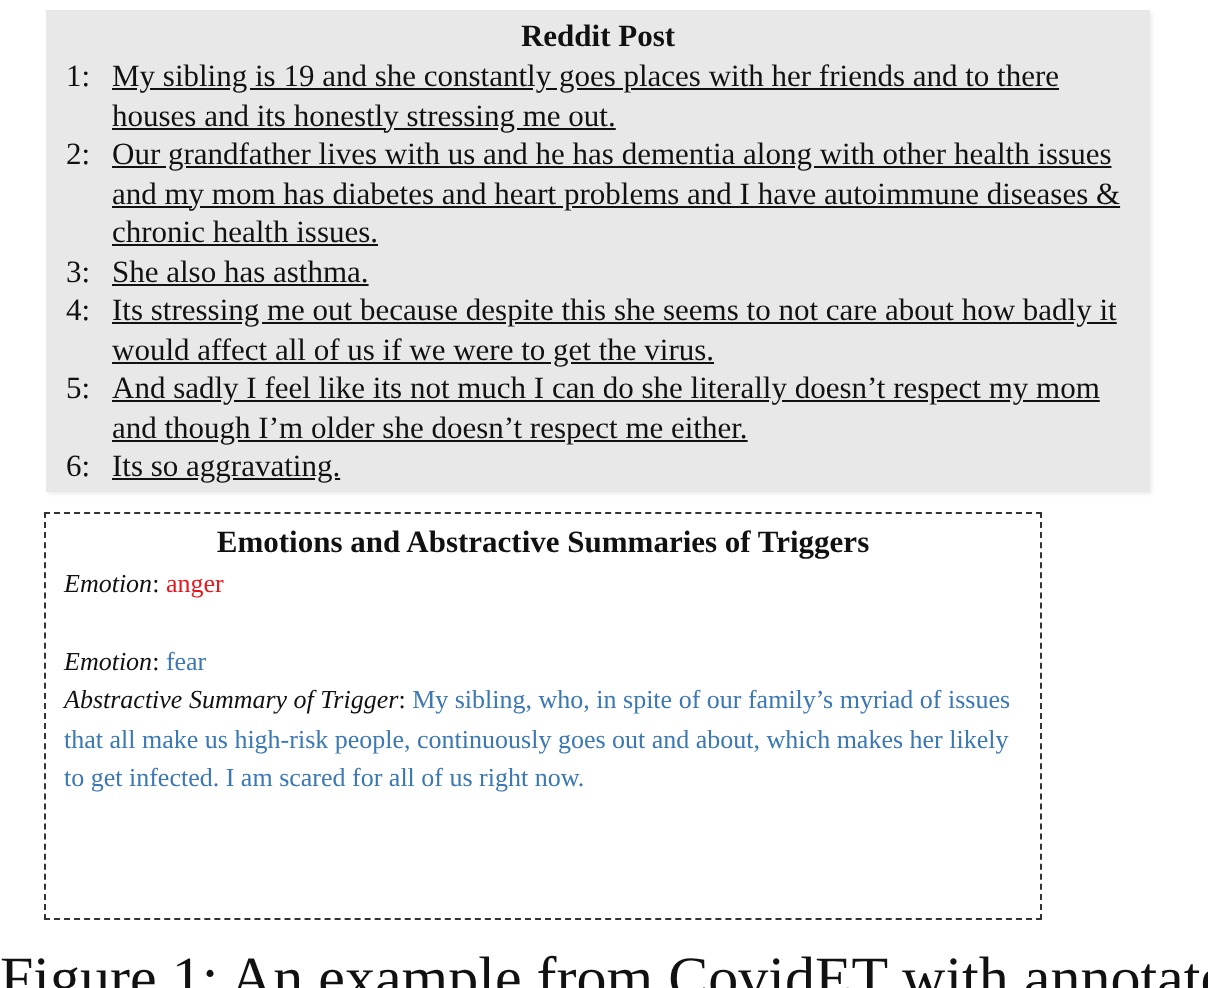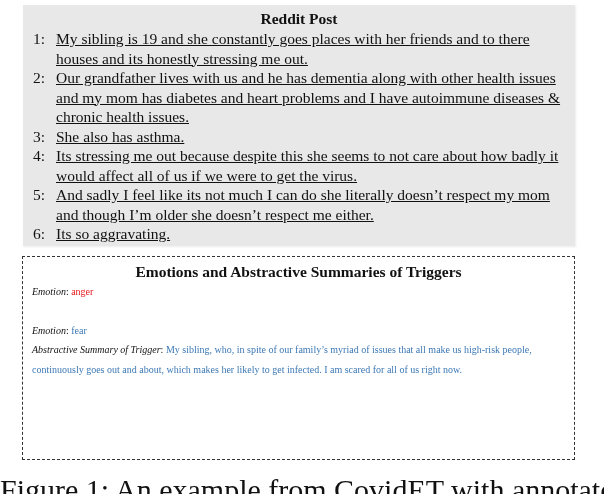--- a/index.html
+++ b/index.html
@@ -6,24 +6,24 @@
   body { width: 604px; height: 494px; overflow: hidden; position: relative;
          font-family: "Liberation Serif", "DejaVu Serif", serif; color: #111; }
   .post-box { position: absolute; left: 23px; top: 5px; width: 552px; height: 241px;
               background: #e8e8e8; box-shadow: 1px 1px 2px rgba(0,0,0,0.08); }
   .box-title { text-align: center; font-weight: bold; font-size: 15.5px; line-height: 20px; font-family: Liberation Serif, serif; }
   .post-box .box-title { margin-top: 4px; }
   .lines { margin: 0; padding: 0 6px 0 10px; list-style: none; }
   .line { display: flex; font-size: 15.5px; line-height: 19.5px; }
   .line .num { width: 23px; flex: none; }
   .line .txt { flex: 1; text-decoration: underline; }
-  .triggers-box { position: absolute; left: 22px; top: 256px; width: 553px; height: 204px;
+  .triggers-box { position: absolute; left: 22px; top: 256px; width: 499px; height: 204px;
                   border: 1.5px dashed #333; box-sizing: border-box; }
   .triggers-box .box-title { margin-top: 5px; }
-  .entry { padding: 0 8px 0 9px; font-size: 10px; line-height: 19.5px; }
+  .entry { padding: 0 8px 0 9px; font-size: 13px; line-height: 19.5px; }
   .entry + .entry { margin-top: 19px; }
   .label { font-style: italic; color: #111; }
   .anger { color: #e8171c; }
   .fear { color: #3c78b4; }
   .caption { position: absolute; left: 0; top: 472px; width: 604px; white-space: nowrap;
              font-size: 30px; line-height: 36px; color: #111; }
 </style>
 </head>
 <body>
 

